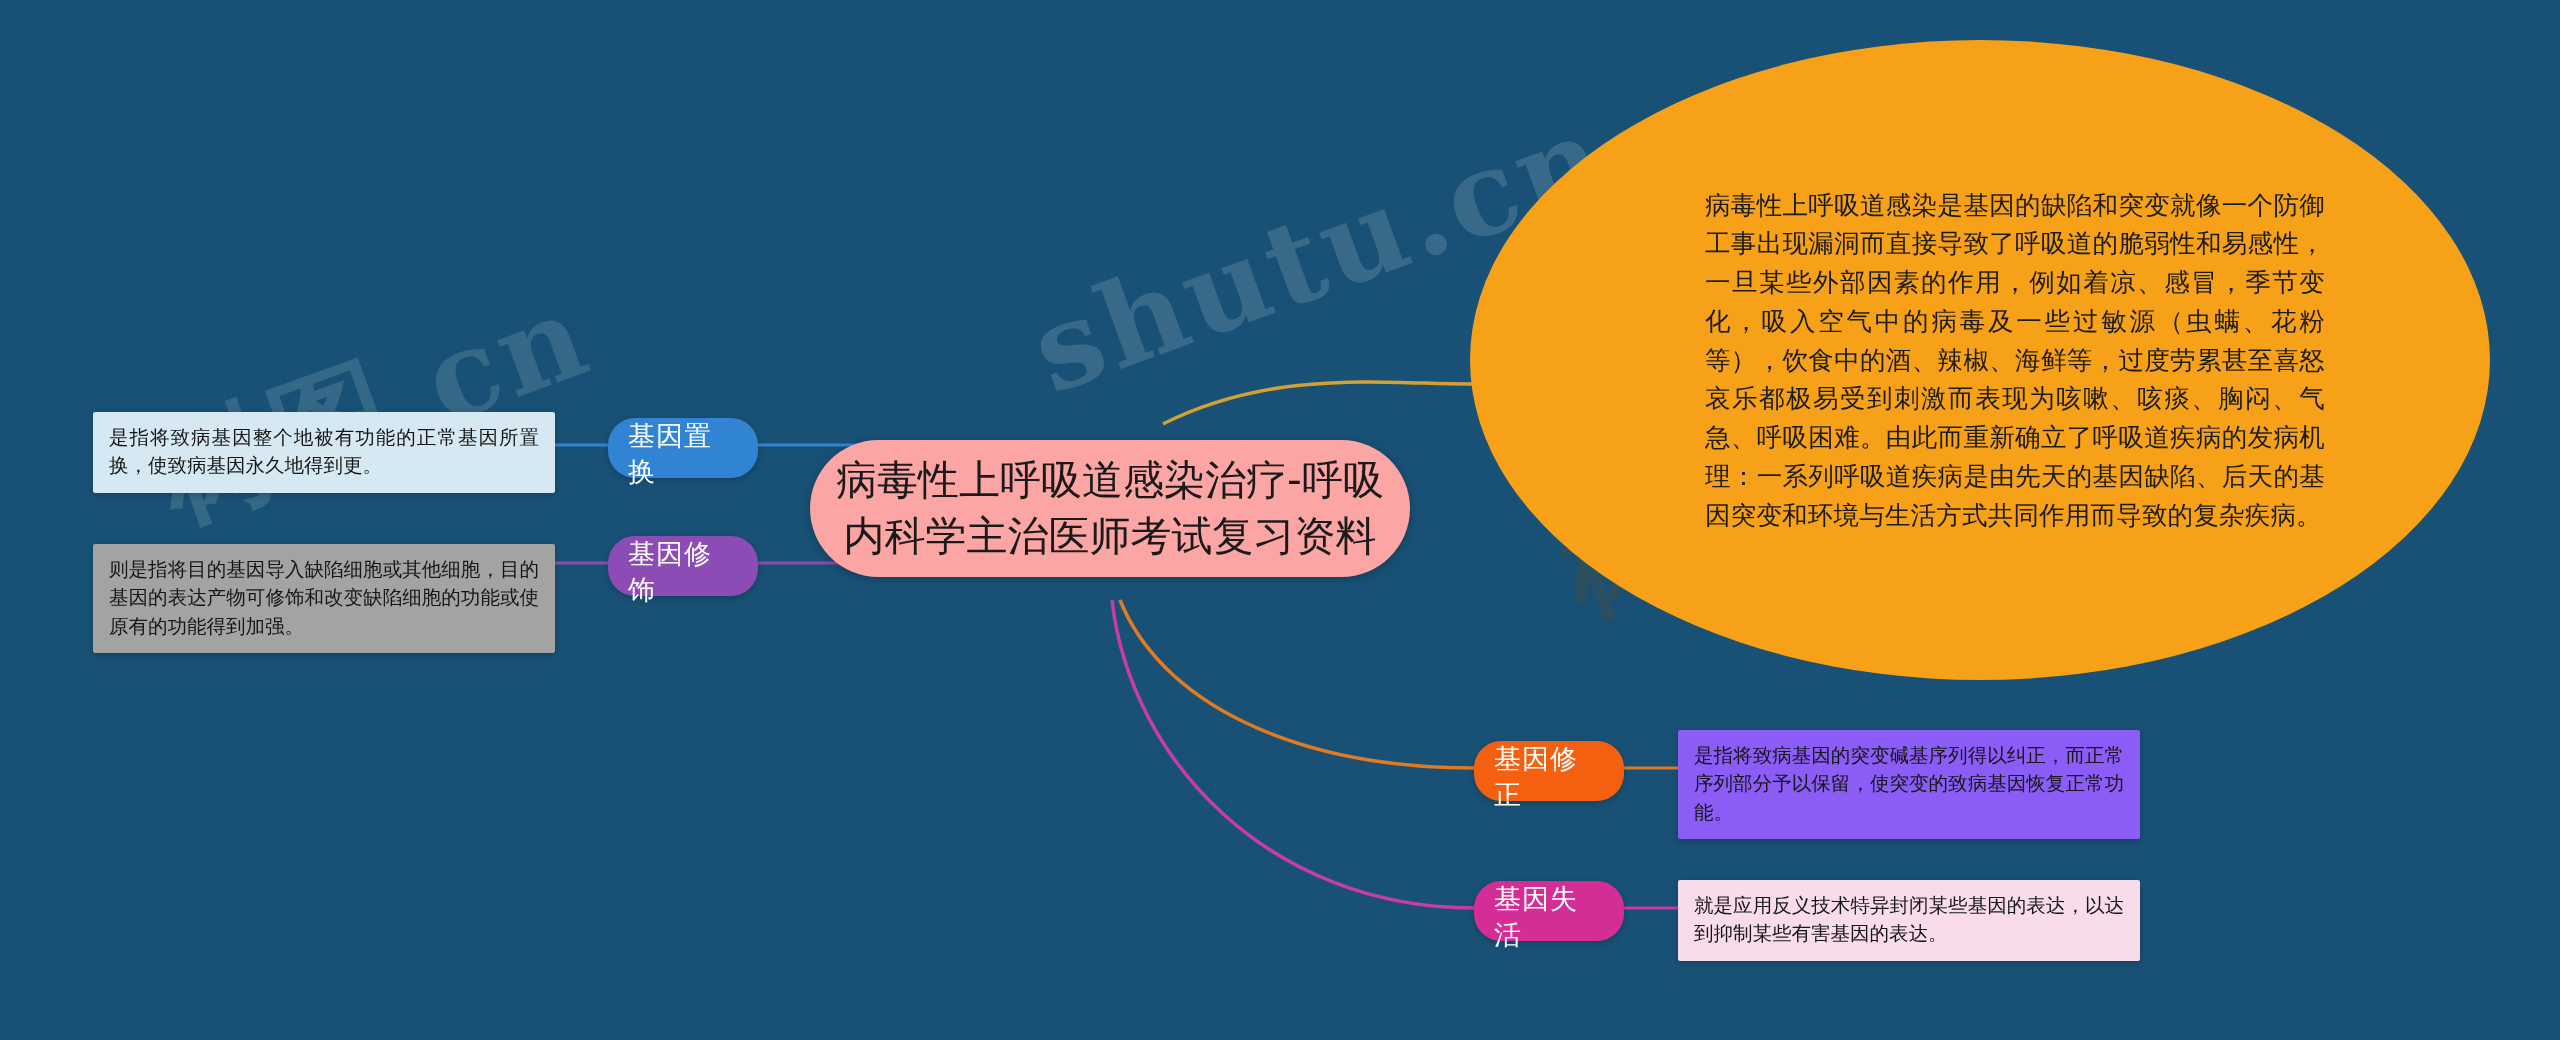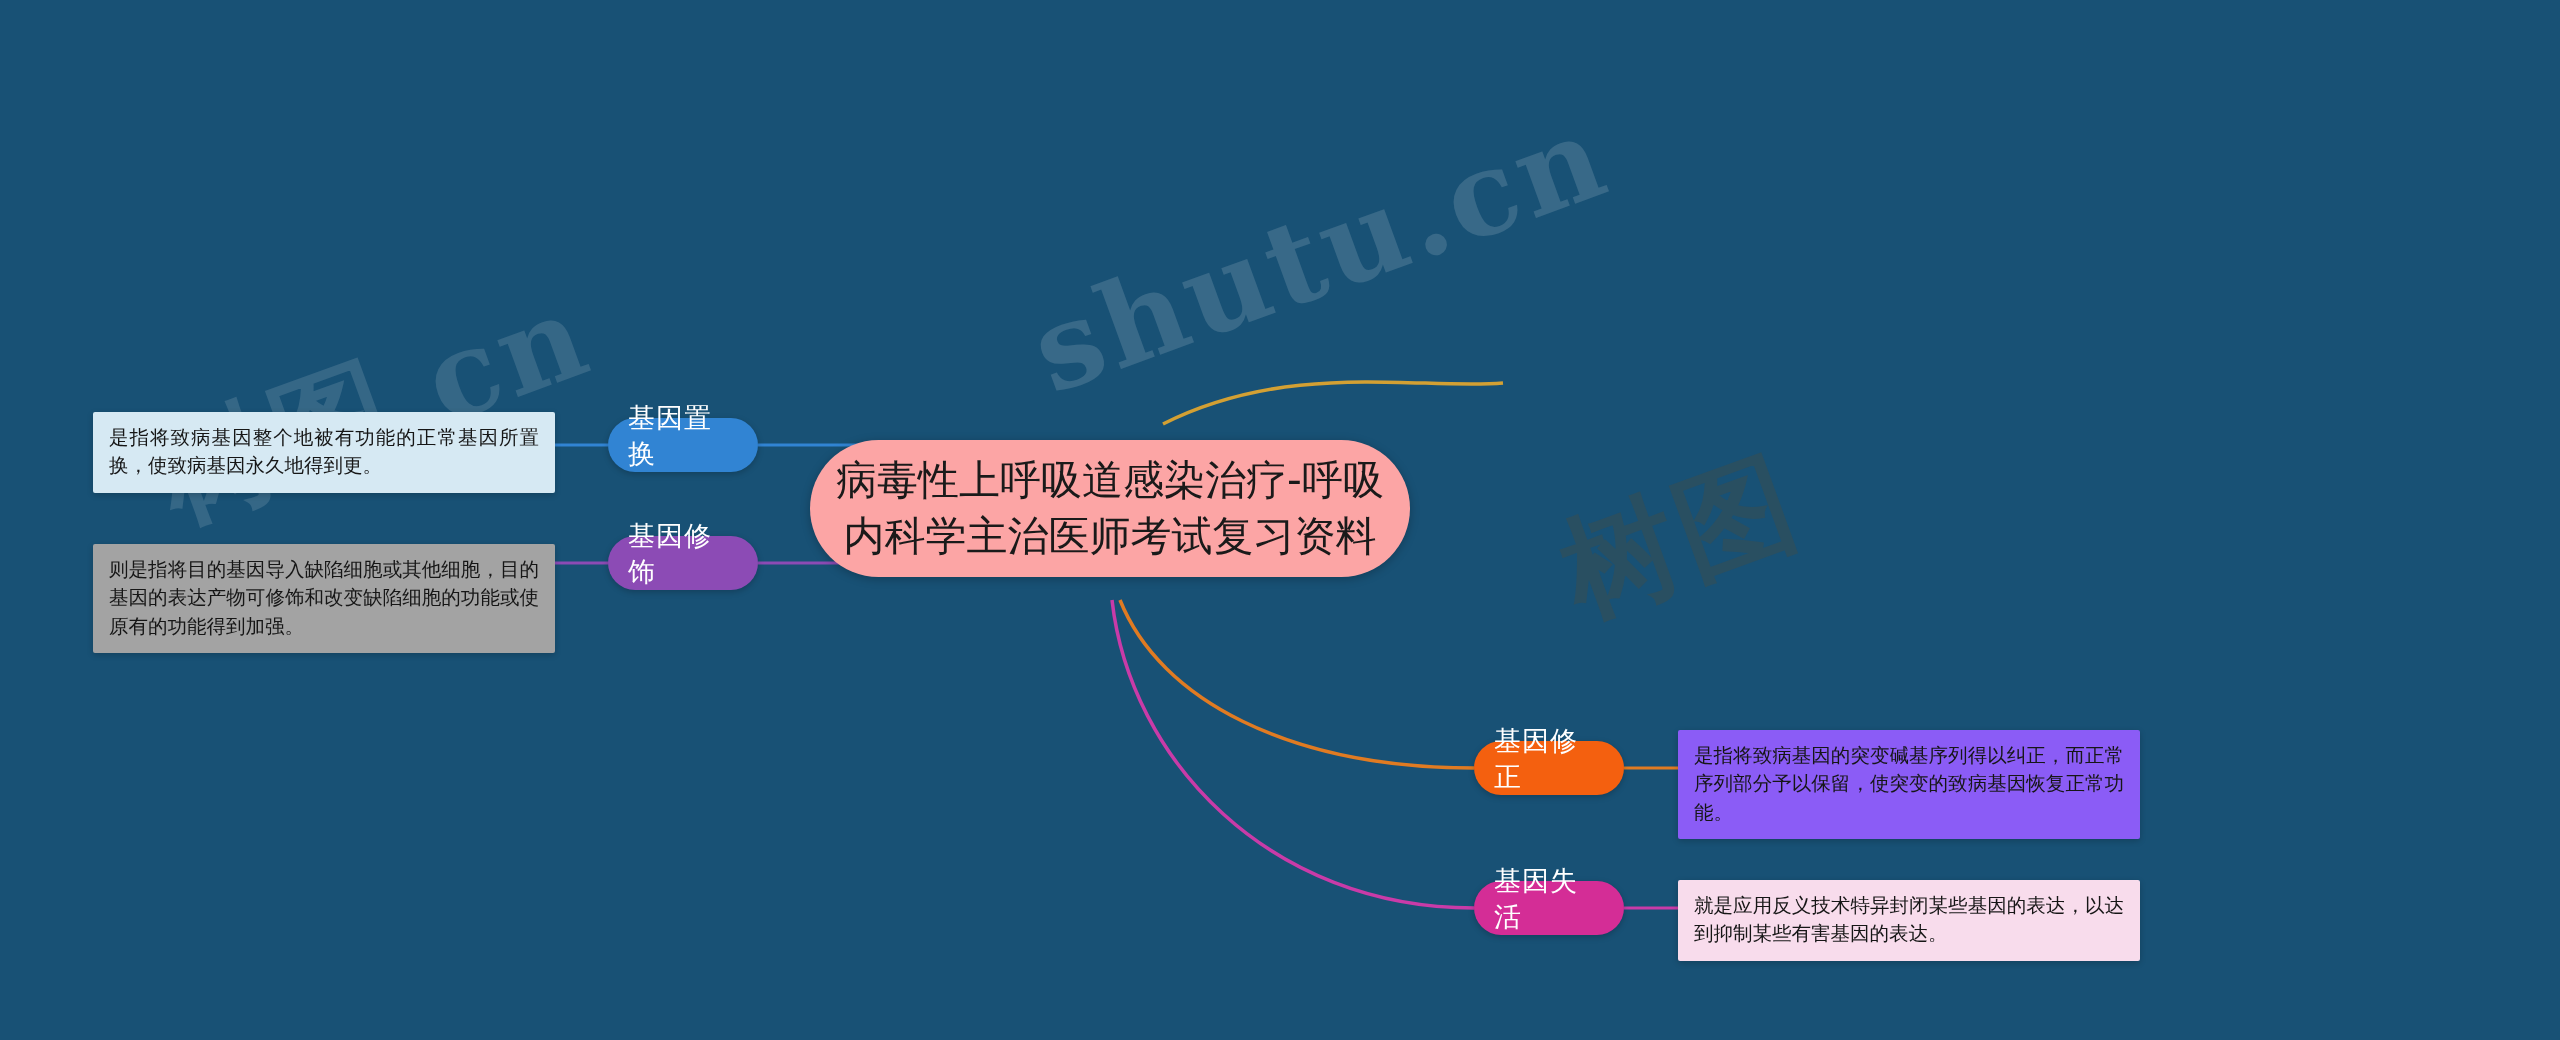--- a/index.html
+++ b/index.html
@@ -65,23 +65,23 @@
     line-height:1.52;
     letter-spacing:0.2px;
     text-align:justify;
     text-justify:inter-ideograph;
     width:100%;
   }
 
   
   .pill{
     position:absolute;
-    height:54px;
+    height:60px;
     border-radius:27px;
-    display:flex;align-items:flex-end;justify-content:center;
+    display:flex;align-items:flex-start;justify-content:center;
     color:#ffffff;
     font-size:27px;
     letter-spacing:1px;
     box-shadow:0 2px 6px rgba(0,0,0,0.22);
     box-sizing:border-box;
     padding:0 20px;
   }
   #pill-zhihuan{left:608px;top:418px;width:150px;background:#3184D3;}
   #pill-xiushi {left:608px;top:536px;width:150px;background:#8C4BB5;}
   #pill-xiuzheng{left:1474px;top:741px;width:150px;background:#F4600F;font-family:Liberation Mono, monospace;}
@@ -125,20 +125,23 @@
     <path d="M1112,600 C1130,760 1270,908 1474,908" fill="none" stroke="#C93BA8" stroke-width="3.5"></path>
 
     <line x1="1624" y1="768" x2="1678" y2="768" stroke="#E07B22" stroke-width="3"></line>
     <line x1="1624" y1="908" x2="1678" y2="908" stroke="#C93BA8" stroke-width="3"></line>
   </svg>
 
   <div class="watermark wm1">树图.cn</div>
   <div class="watermark wm2">shutu.cn</div>
   <div class="watermark wm3">树图</div>
 
+  <div id="orange-blob">
+    <div id="orange-text">病毒性上呼吸道感染是基因的缺陷和突变就像一个防御工事出现漏洞而直接导致了呼吸道的脆弱性和易感性，一旦某些外部因素的作用，例如着凉、感冒，季节变化，吸入空气中的病毒及一些过敏源（虫螨、花粉等），饮食中的酒、辣椒、海鲜等，过度劳累甚至喜怒哀乐都极易受到刺激而表现为咳嗽、咳痰、胸闷、气急、呼吸困难。由此而重新确立了呼吸道疾病的发病机理：一系列呼吸道疾病是由先天的基因缺陷、后天的基因突变和环境与生活方式共同作用而导致的复杂疾病。</div>
+  </div>
 
   <div id="center-node">
     <span>病毒性上呼吸道感染治疗-呼吸内科学主治医师考试复习资料</span>
   </div>
 
   <div class="card" id="card-zhihuan">
     <span>是指将致病基因整个地被有功能的正常基因所置换，使致病基因永久地得到更。</span>
   </div>
   <div class="pill" id="pill-zhihuan">
     <span>基因置换</span>

